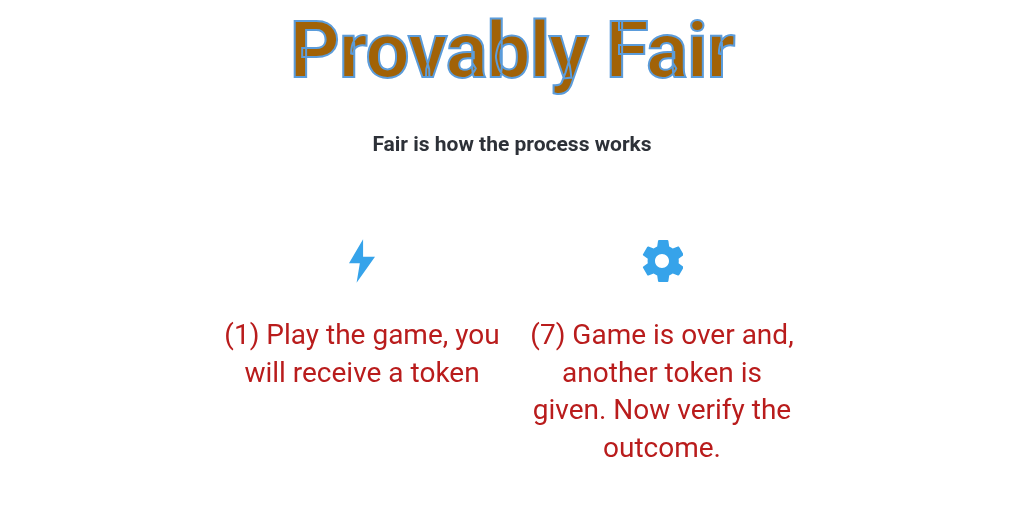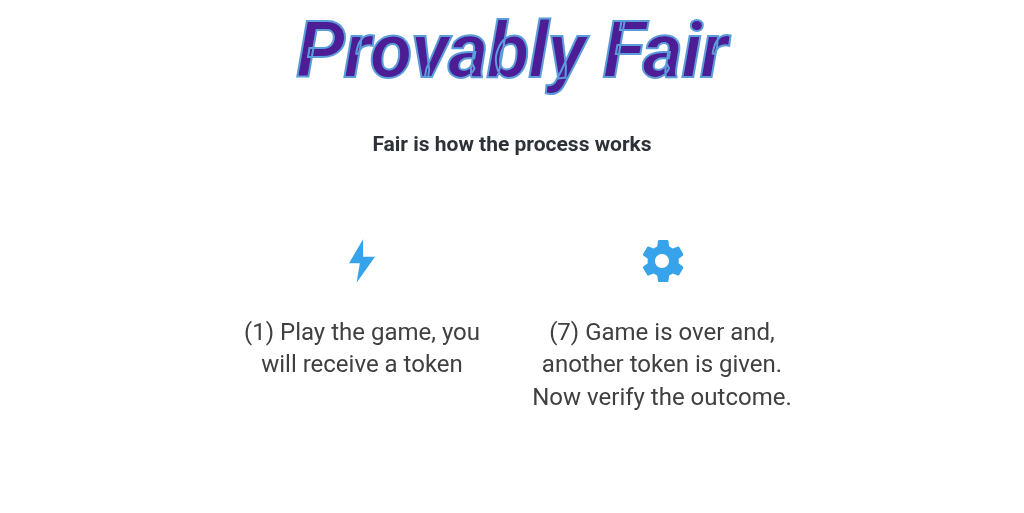--- a/index.html
+++ b/index.html
@@ -14,25 +14,24 @@
     width: 100%;
     height: 100%;
     display: flex;
     flex-direction: column;
     align-items: center;
     padding-top: 8px;
   }
   .title {
     font-size: 78px;
     font-weight: 700;
-    color: #4c1d95;
+    color: #a16207;
     -webkit-text-stroke: 2px #5b9cdb;
     letter-spacing: -1px;
     line-height: 1.1;
-    font-style: italic;
   }
   .subtitle {
     font-size: 21px;
     font-weight: 700;
     color: #2d3138;
     margin-top: 38px;
   }
   .steps {
     display: flex;
     justify-content: center;
@@ -50,22 +49,22 @@
   }
   .icon-wrap {
     height: 50px;
     display: flex;
     align-items: center;
     justify-content: center;
     margin-bottom: 30px;
   }
   .icon-wrap svg { fill: #36a3ea; }
   .step-text {
-    font-size: 24px;
-    color: #404040;
+    font-size: 28px;
+    color: #b91c1c;
     line-height: 1.35;
     font-weight: 400;
   }
 </style>
 </head>
 <body>
 
 <div class="container">
 
   <h1 class="title">Provably Fair</h1>

